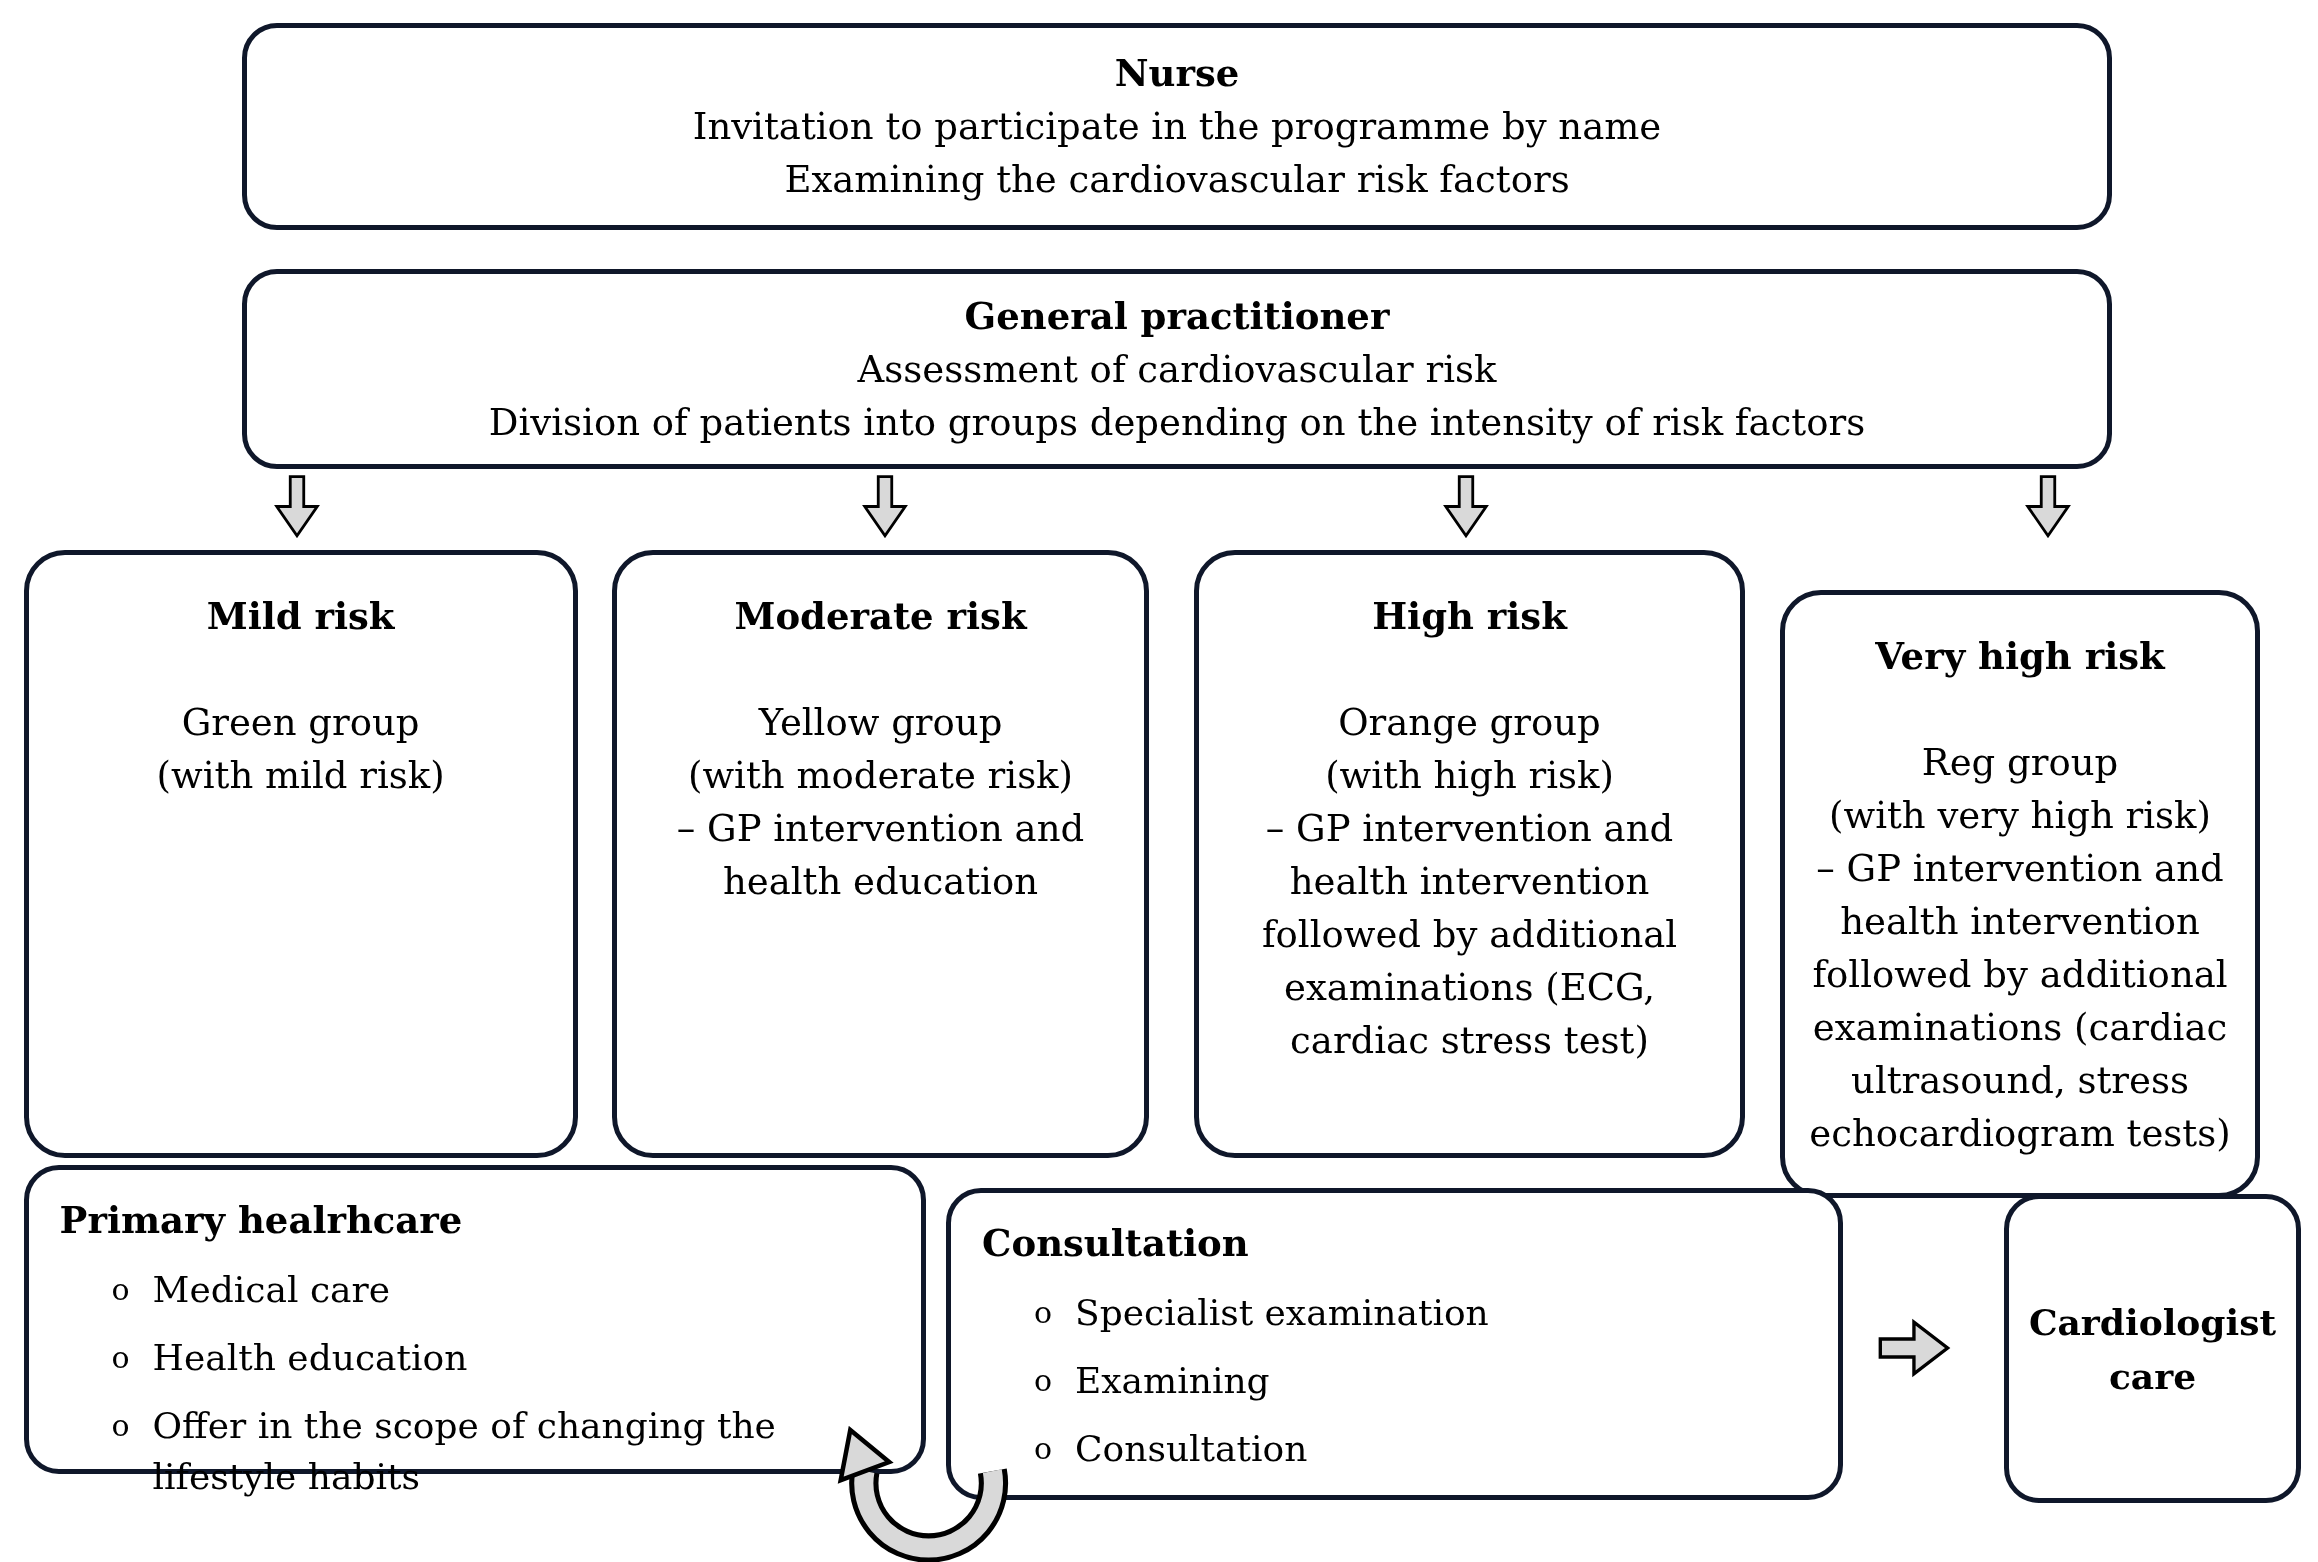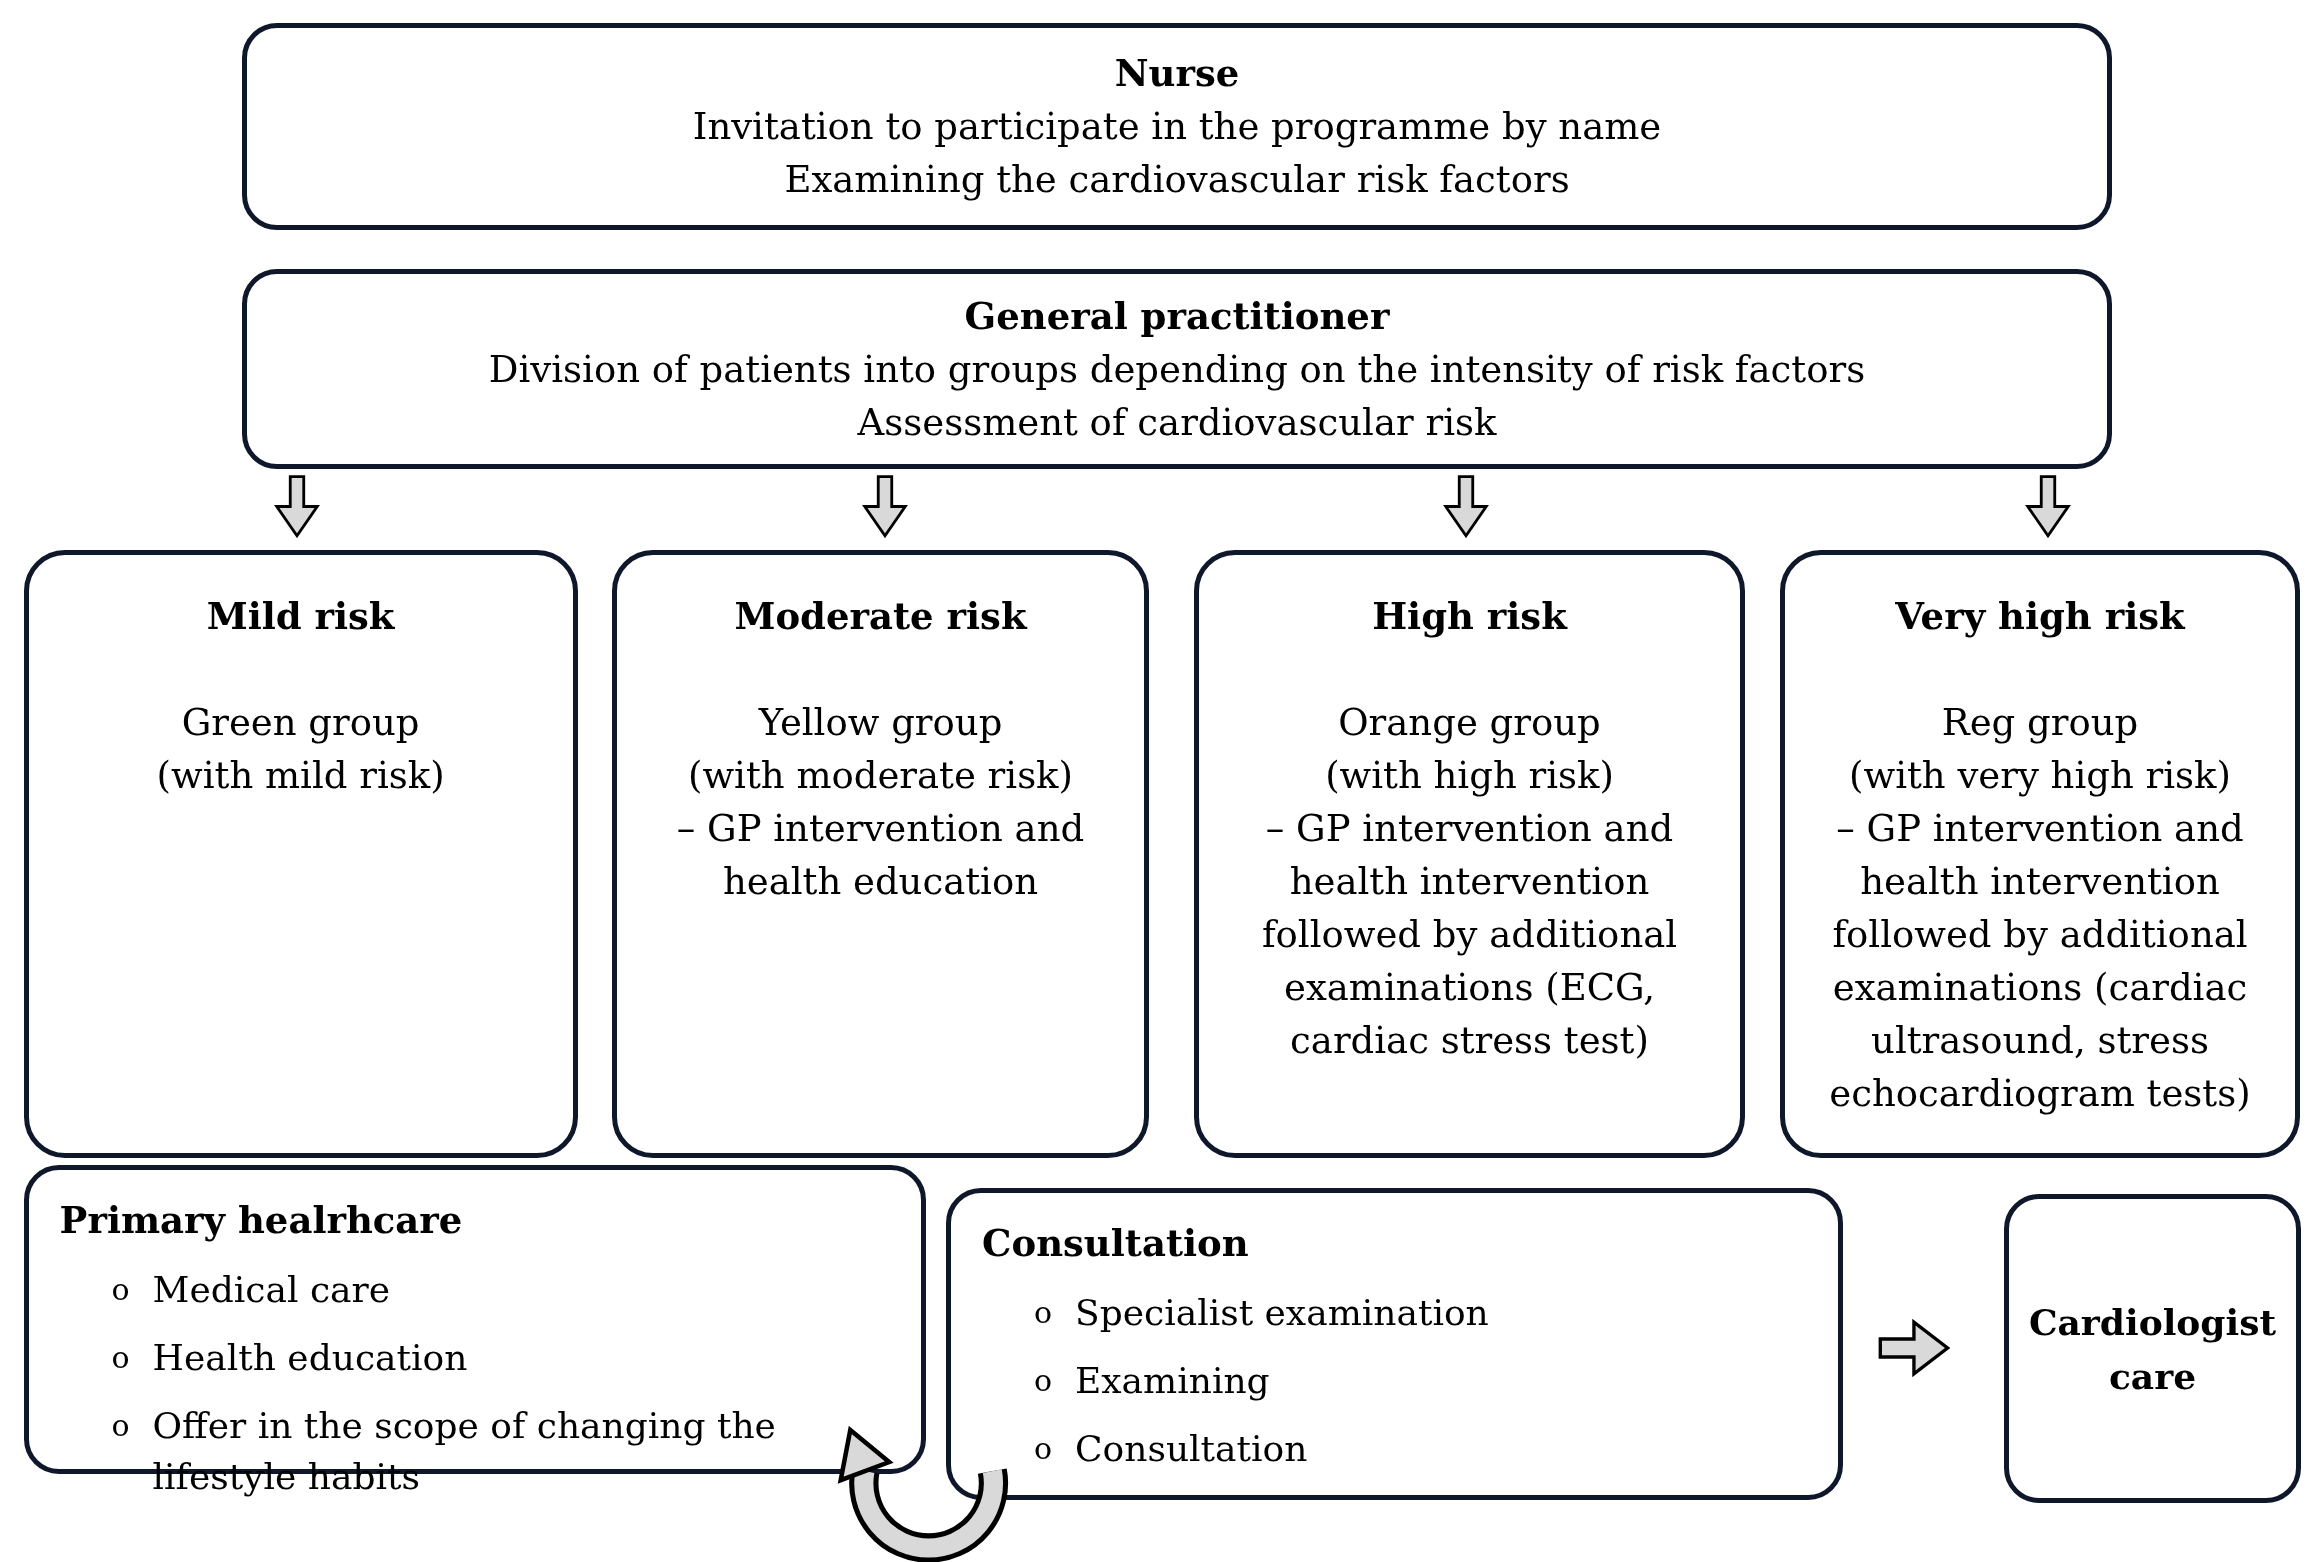--- a/index.html
+++ b/index.html
@@ -35,21 +35,21 @@
     line-height: 53px;
   }
   
   .nurse-box   { left: 242px; top: 22.5px;  width: 1870px; height: 207px; }
   .gp-box      { left: 242px; top: 269px; width: 1870px; height: 200px; }
   
   .risk-box { top: 550px; height: 608px; border-radius: 41px; }
   .risk-1 { left: 23.6px;   width: 554px; }
   .risk-2 { left: 612px; width: 537px; }
   .risk-3 { left: 1194px; width: 551px; }
-  .risk-4 { left: 1780px; width: 520px; }
+  .risk-4 { left: 1780px; width: 480px; margin-top: 40px; }
   .risk-inner {
     padding-top: 35px;
     text-align: center;
     line-height: 53px;
   }
   .risk-body {
     margin-top: 53px;
     white-space: pre-line;
   }
   
@@ -104,22 +104,22 @@
     <div class="center-col">
       <div class="bold">Nurse</div>
       <div>Invitation to participate in the programme by name</div>
       <div>Examining the cardiovascular risk factors</div>
     </div>
   </div>
 
   <div class="box gp-box">
     <div class="center-col">
       <div class="bold">General practitioner</div>
+      <div>Assessment of cardiovascular risk</div>
       <div>Division of patients into groups depending on the intensity of risk factors</div>
-      <div>Assessment of cardiovascular risk</div>
     </div>
   </div>
 
   <svg class="down-arrow da-1" width="54" height="63" viewBox="0 0 96 112">
     <polygon points="36,3 60,3 60,56 84,56 48,108 12,56 36,56" fill="#d9d9d9" stroke="#000000" stroke-width="5"></polygon>
   </svg>
   <svg class="down-arrow da-2" width="54" height="63" viewBox="0 0 96 112">
     <polygon points="36,3 60,3 60,56 84,56 48,108 12,56 36,56" fill="#d9d9d9" stroke="#000000" stroke-width="5"></polygon>
   </svg>
   <svg class="down-arrow da-3" width="54" height="63" viewBox="0 0 96 112">

